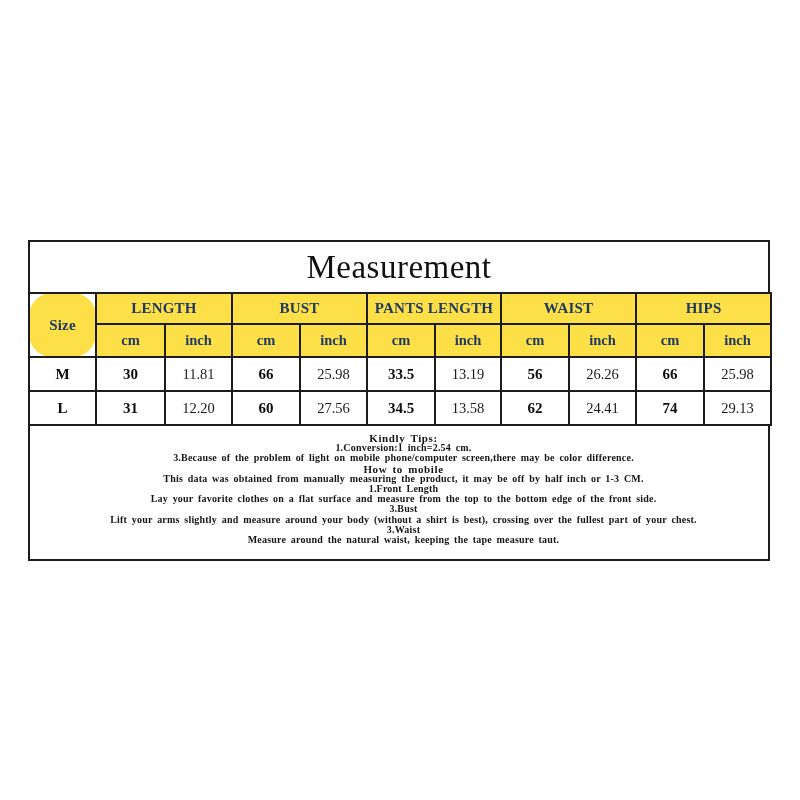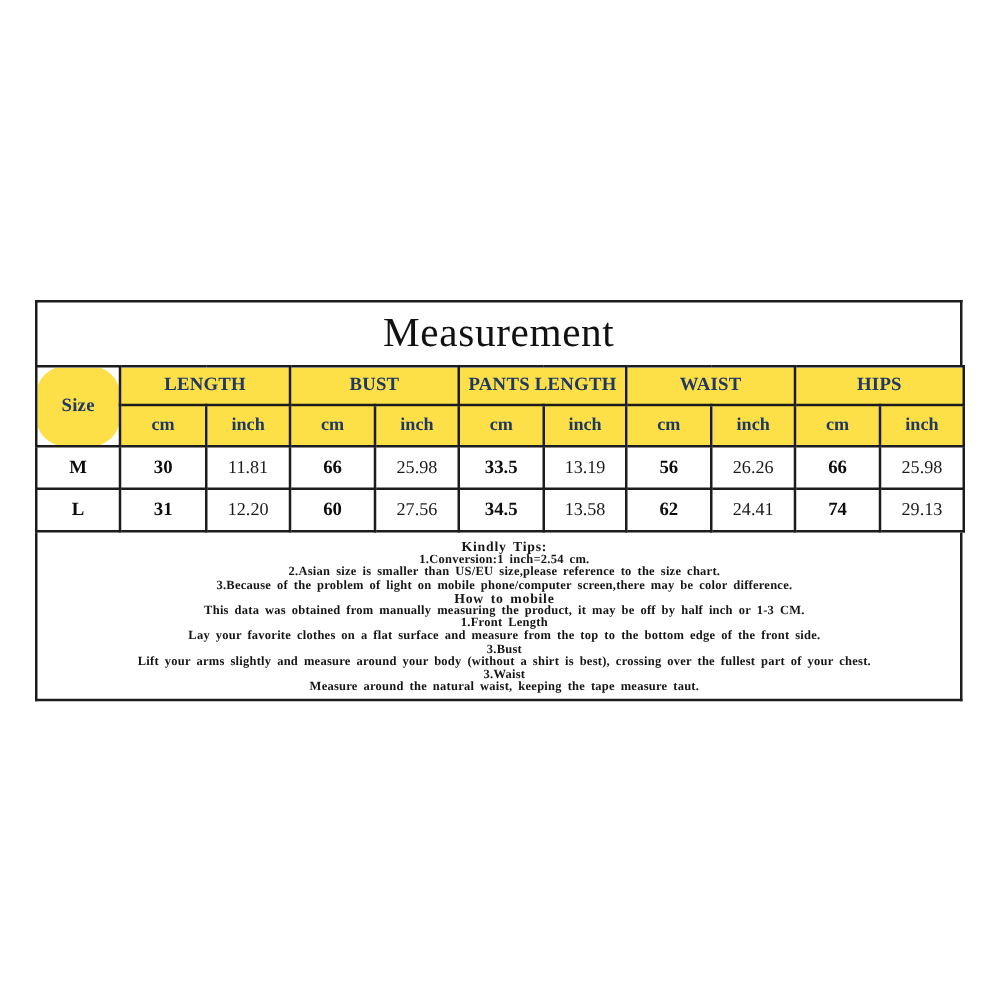--- a/index.html
+++ b/index.html
@@ -155,21 +155,20 @@
           <td class="inch-val">24.41</td>
           <td class="cm-val">74</td>
           <td class="inch-val">29.13</td>
         </tr>
       </tbody>
     </table>
 
     <div class="tips-box">
       <div class="tips-line tips-header">Kindly Tips:</div>
       <div class="tips-line">1.Conversion:1 inch=2.54 cm.</div>
-      <div class="tips-line">2.Asian size is smaller than US/EU size,please reference to the size chart.</div>
       <div class="tips-line">3.Because of the problem of light on mobile phone/computer screen,there may be color difference.</div>
       <div class="tips-line tips-header">How to mobile</div>
       <div class="tips-line">This data was obtained from manually measuring the product, it may be off by half inch or 1-3 CM.</div>
       <div class="tips-line">1.Front Length</div>
       <div class="tips-line">Lay your favorite clothes on a flat surface and measure from the top to the bottom edge of the front side.</div>
       <div class="tips-line">3.Bust</div>
       <div class="tips-line">Lift your arms slightly and measure around your body (without a shirt is best), crossing over the fullest part of your chest.</div>
       <div class="tips-line">3.Waist</div>
       <div class="tips-line">Measure around the natural waist, keeping the tape measure taut.</div>
     </div>

